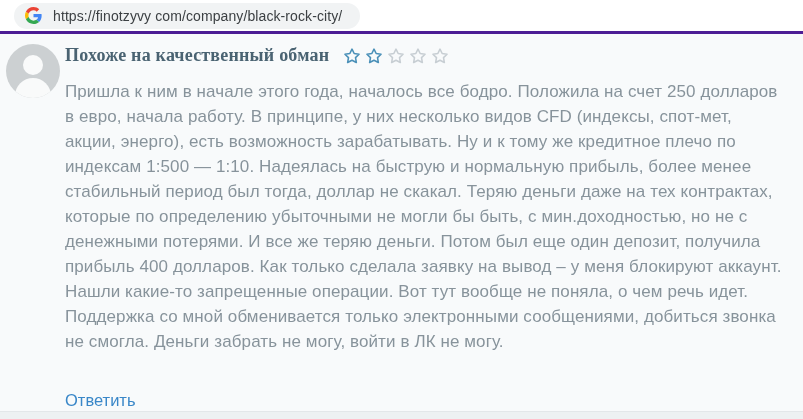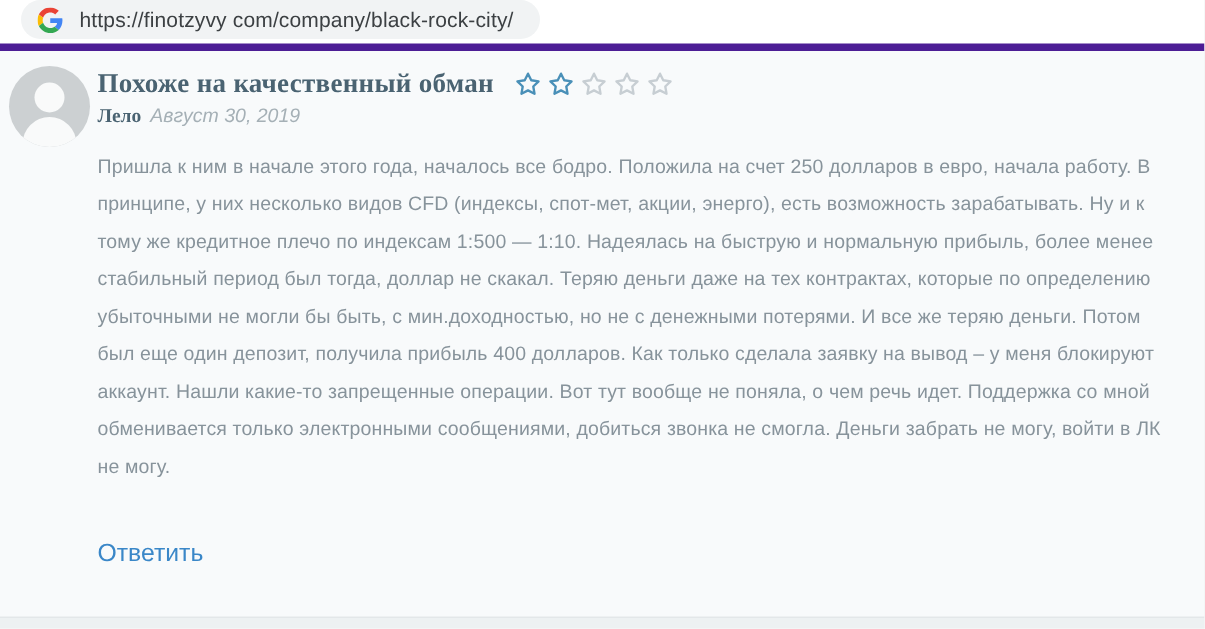--- a/index.html
+++ b/index.html
@@ -1,22 +1,22 @@
 <!DOCTYPE html>
 <html><head>
 <meta charset="utf-8">
 <style>
   * { margin:0; padding:0; box-sizing:border-box; }
   html,body { width:803px; height:419px; overflow:hidden; }
   body { font-family:"Liberation Sans", sans-serif; background:#edf1f2; }
 
   
   .topbar {
-    height:34px; background:#ffffff; border-bottom:5px solid #4c1d95;
-    display:flex; align-items:flex-start;
+    height:34px; background:#ffffff; border-bottom:3px solid #4c1d95;
+    display:flex; align-items:center;
   }
   .url-pill {
     margin-left:14px; height:26px; min-width:342px;
     background:#f1f3f4; border-radius:14px;
     display:flex; align-items:center; padding:0 18px 0 11px; gap:11px;
   }
   .g-icon { width:17px; height:17px; flex:0 0 auto; display:block; }
   .url-text { font-size:14px; color:#3c4043; letter-spacing:.1px; white-space:nowrap; }
 
   
@@ -53,21 +53,21 @@
 
   .byline { margin-top:3px; display:flex; align-items:baseline; gap:6px; }
   .author {
     font-family:"Liberation Serif","DejaVu Serif",serif;
     font-weight:bold; font-size:13px; color:#4a6372;
   }
   .date { font-style:italic; font-size:13px; color:#a5b0b6; }
 
   .review-body {
     margin-top:13px; width:719px;
-    font-size:13px; line-height:25px; color:#87939b; letter-spacing:.1px;
+    font-size:17px; line-height:25px; color:#87939b; letter-spacing:.1px;
   }
 
   .reply {
     display:inline-block; margin-top:37px;
     font-size:16.5px; color:#3a87c8; text-decoration:none; cursor:pointer;
   }
 </style>
 </head>
 <body>
 
@@ -112,21 +112,17 @@
                 <path d="M12 2.8l2.9 5.9 6.5.95-4.7 4.58 1.1 6.47L12 17.65 6.2 20.7l1.1-6.47-4.7-4.58 6.5-.95z"></path>
               </svg>
             </span>
             <span class="star">
               <svg viewBox="0 0 24 24" fill="none" stroke="currentColor" stroke-width="2.1" stroke-linejoin="round">
                 <path d="M12 2.8l2.9 5.9 6.5.95-4.7 4.58 1.1 6.47L12 17.65 6.2 20.7l1.1-6.47-4.7-4.58 6.5-.95z"></path>
               </svg>
             </span>
           </span>
       </div>
-      <div class="byline">
-        <span class="author">Лело</span>
-        <span class="date">Август 30, 2019</span>
-      </div>
       <p class="review-body">Пришла к ним в начале этого года, началось все бодро. Положила на счет 250 долларов в евро, начала работу. В принципе, у них несколько видов CFD (индексы, спот-мет, акции, энерго), есть возможность зарабатывать. Ну и к тому же кредитное плечо по индексам 1:500 — 1:10. Надеялась на быструю и нормальную прибыль, более менее стабильный период был тогда, доллар не скакал. Теряю деньги даже на тех контрактах, которые по определению убыточными не могли бы быть, с мин.доходностью, но не с денежными потерями. И все же теряю деньги. Потом был еще один депозит, получила прибыль 400 долларов. Как только сделала заявку на вывод – у меня блокируют аккаунт. Нашли какие-то запрещенные операции. Вот тут вообще не поняла, о чем речь идет. Поддержка со мной обменивается только электронными сообщениями, добиться звонка не смогла. Деньги забрать не могу, войти в ЛК не могу.</p>
       <a class="reply">Ответить</a>
     </div>
   </div>
 </div>
 
 </body></html>

